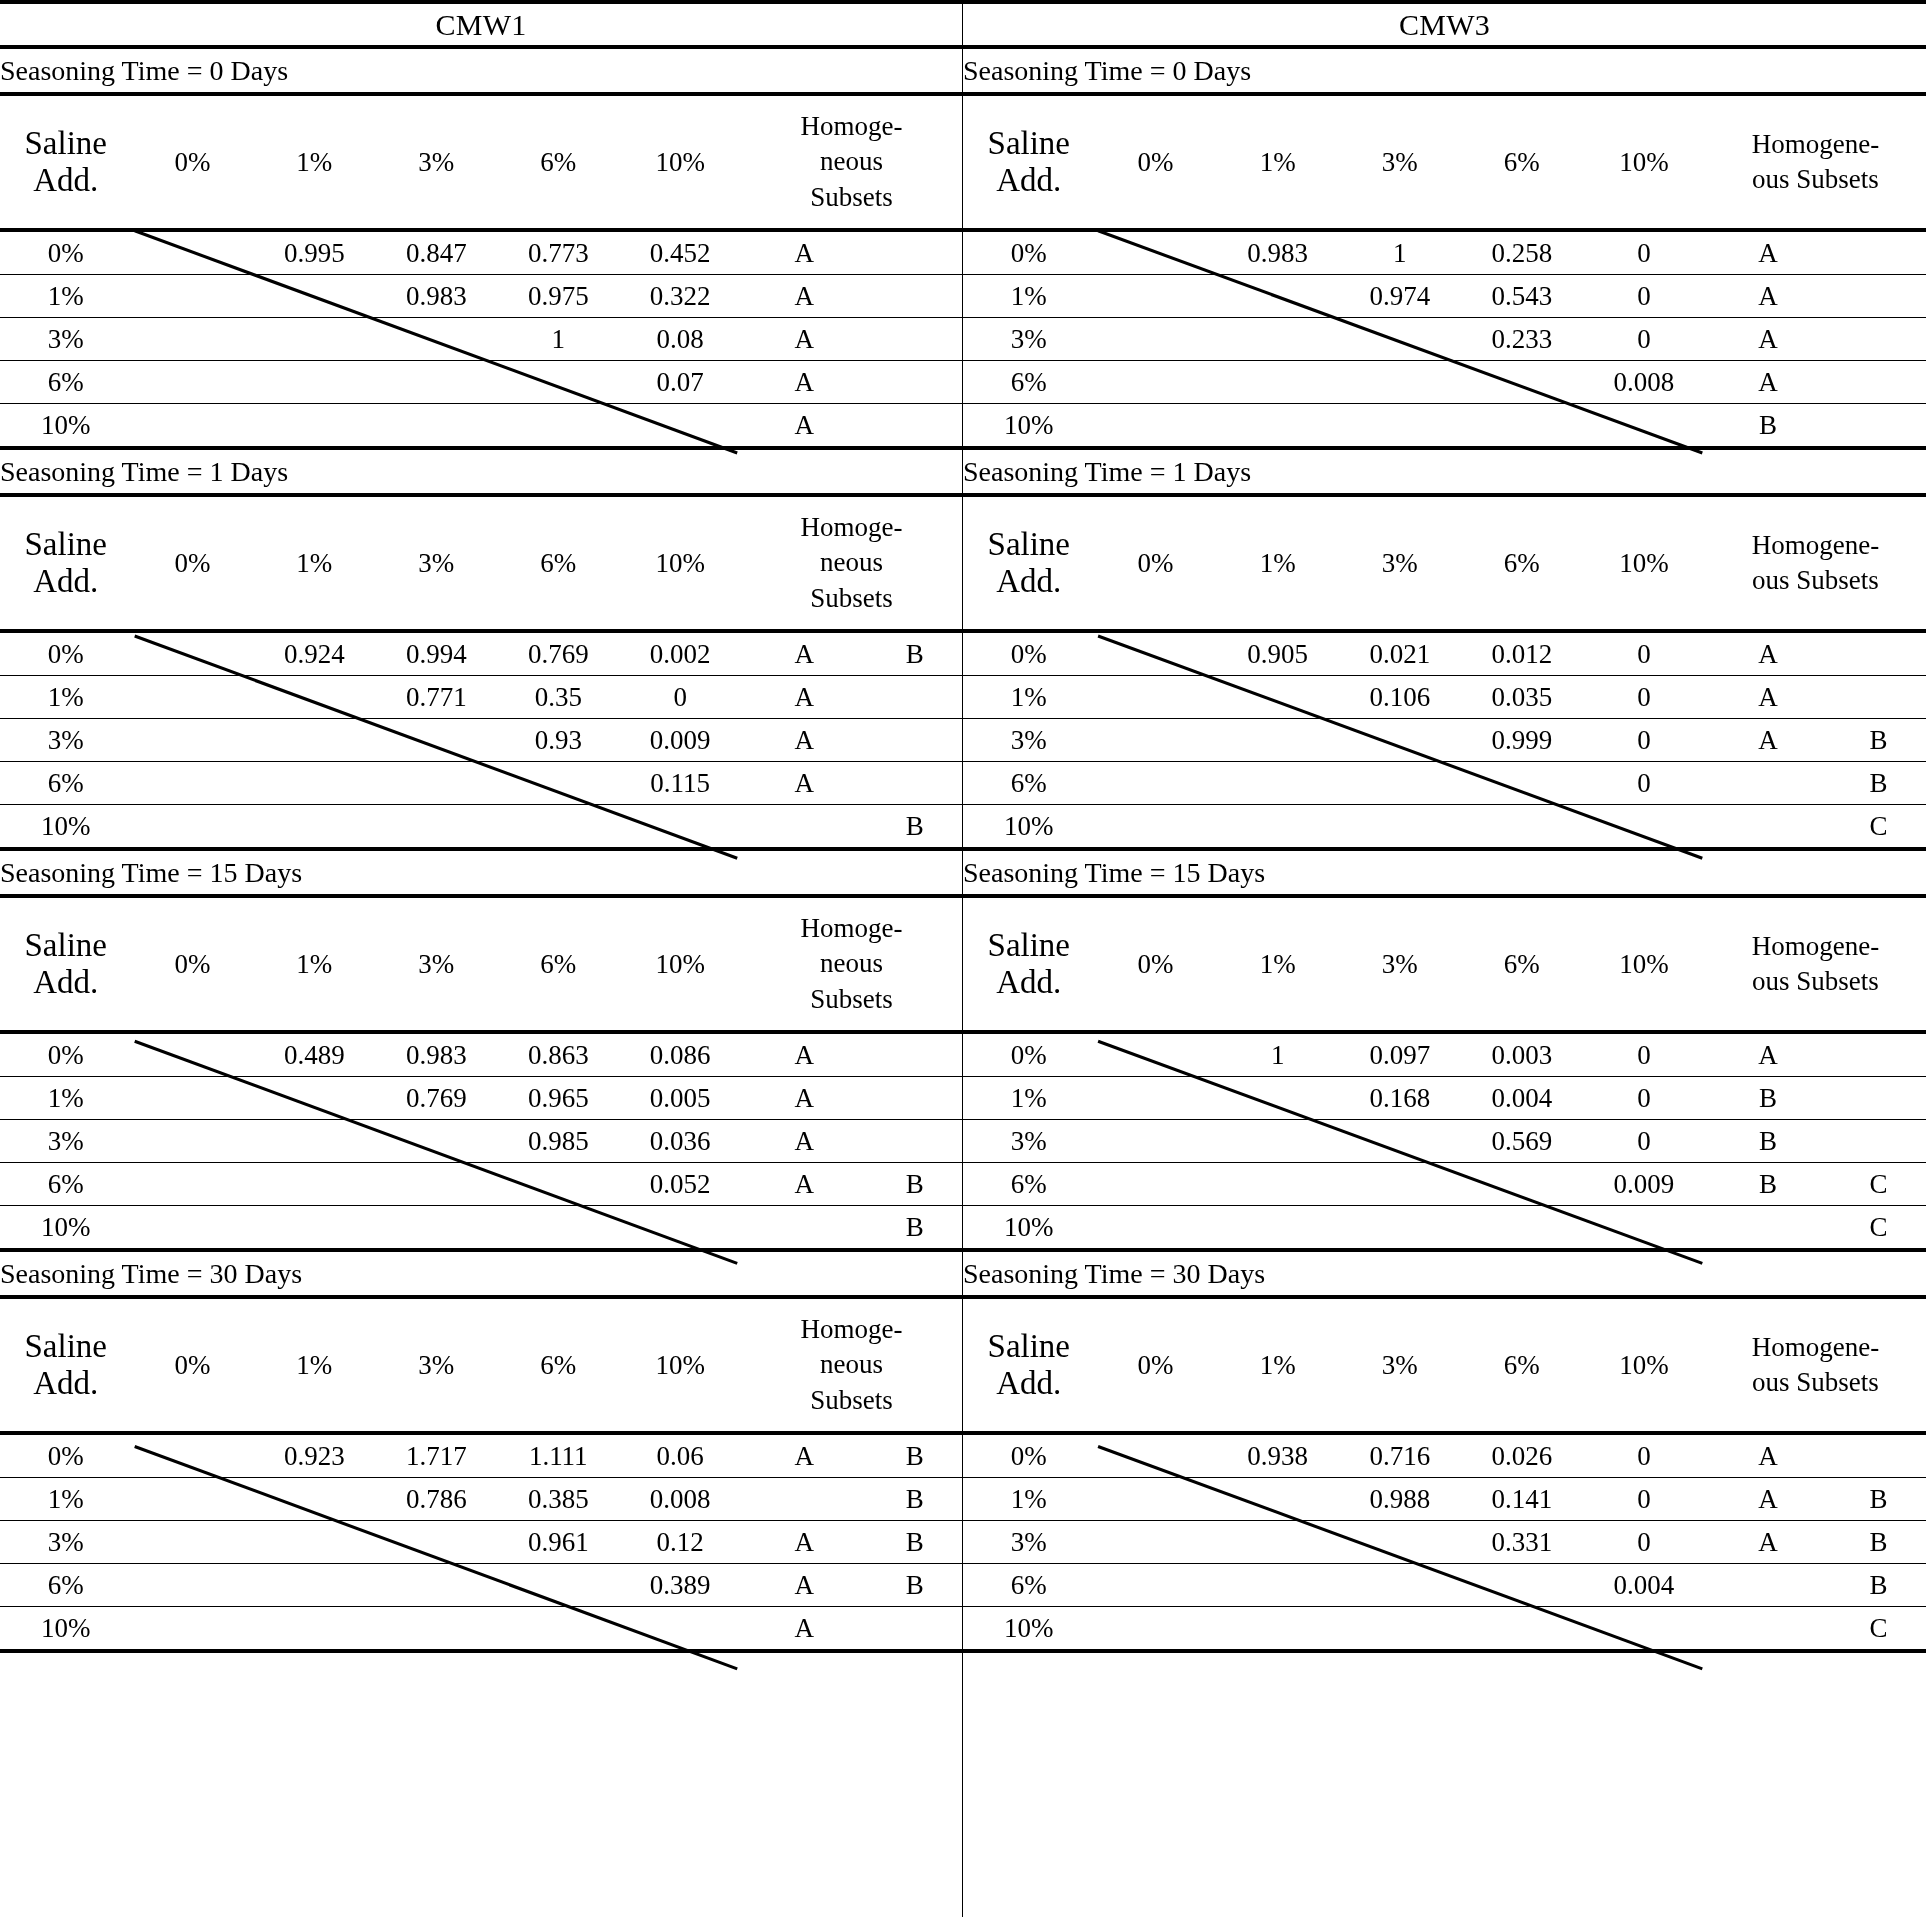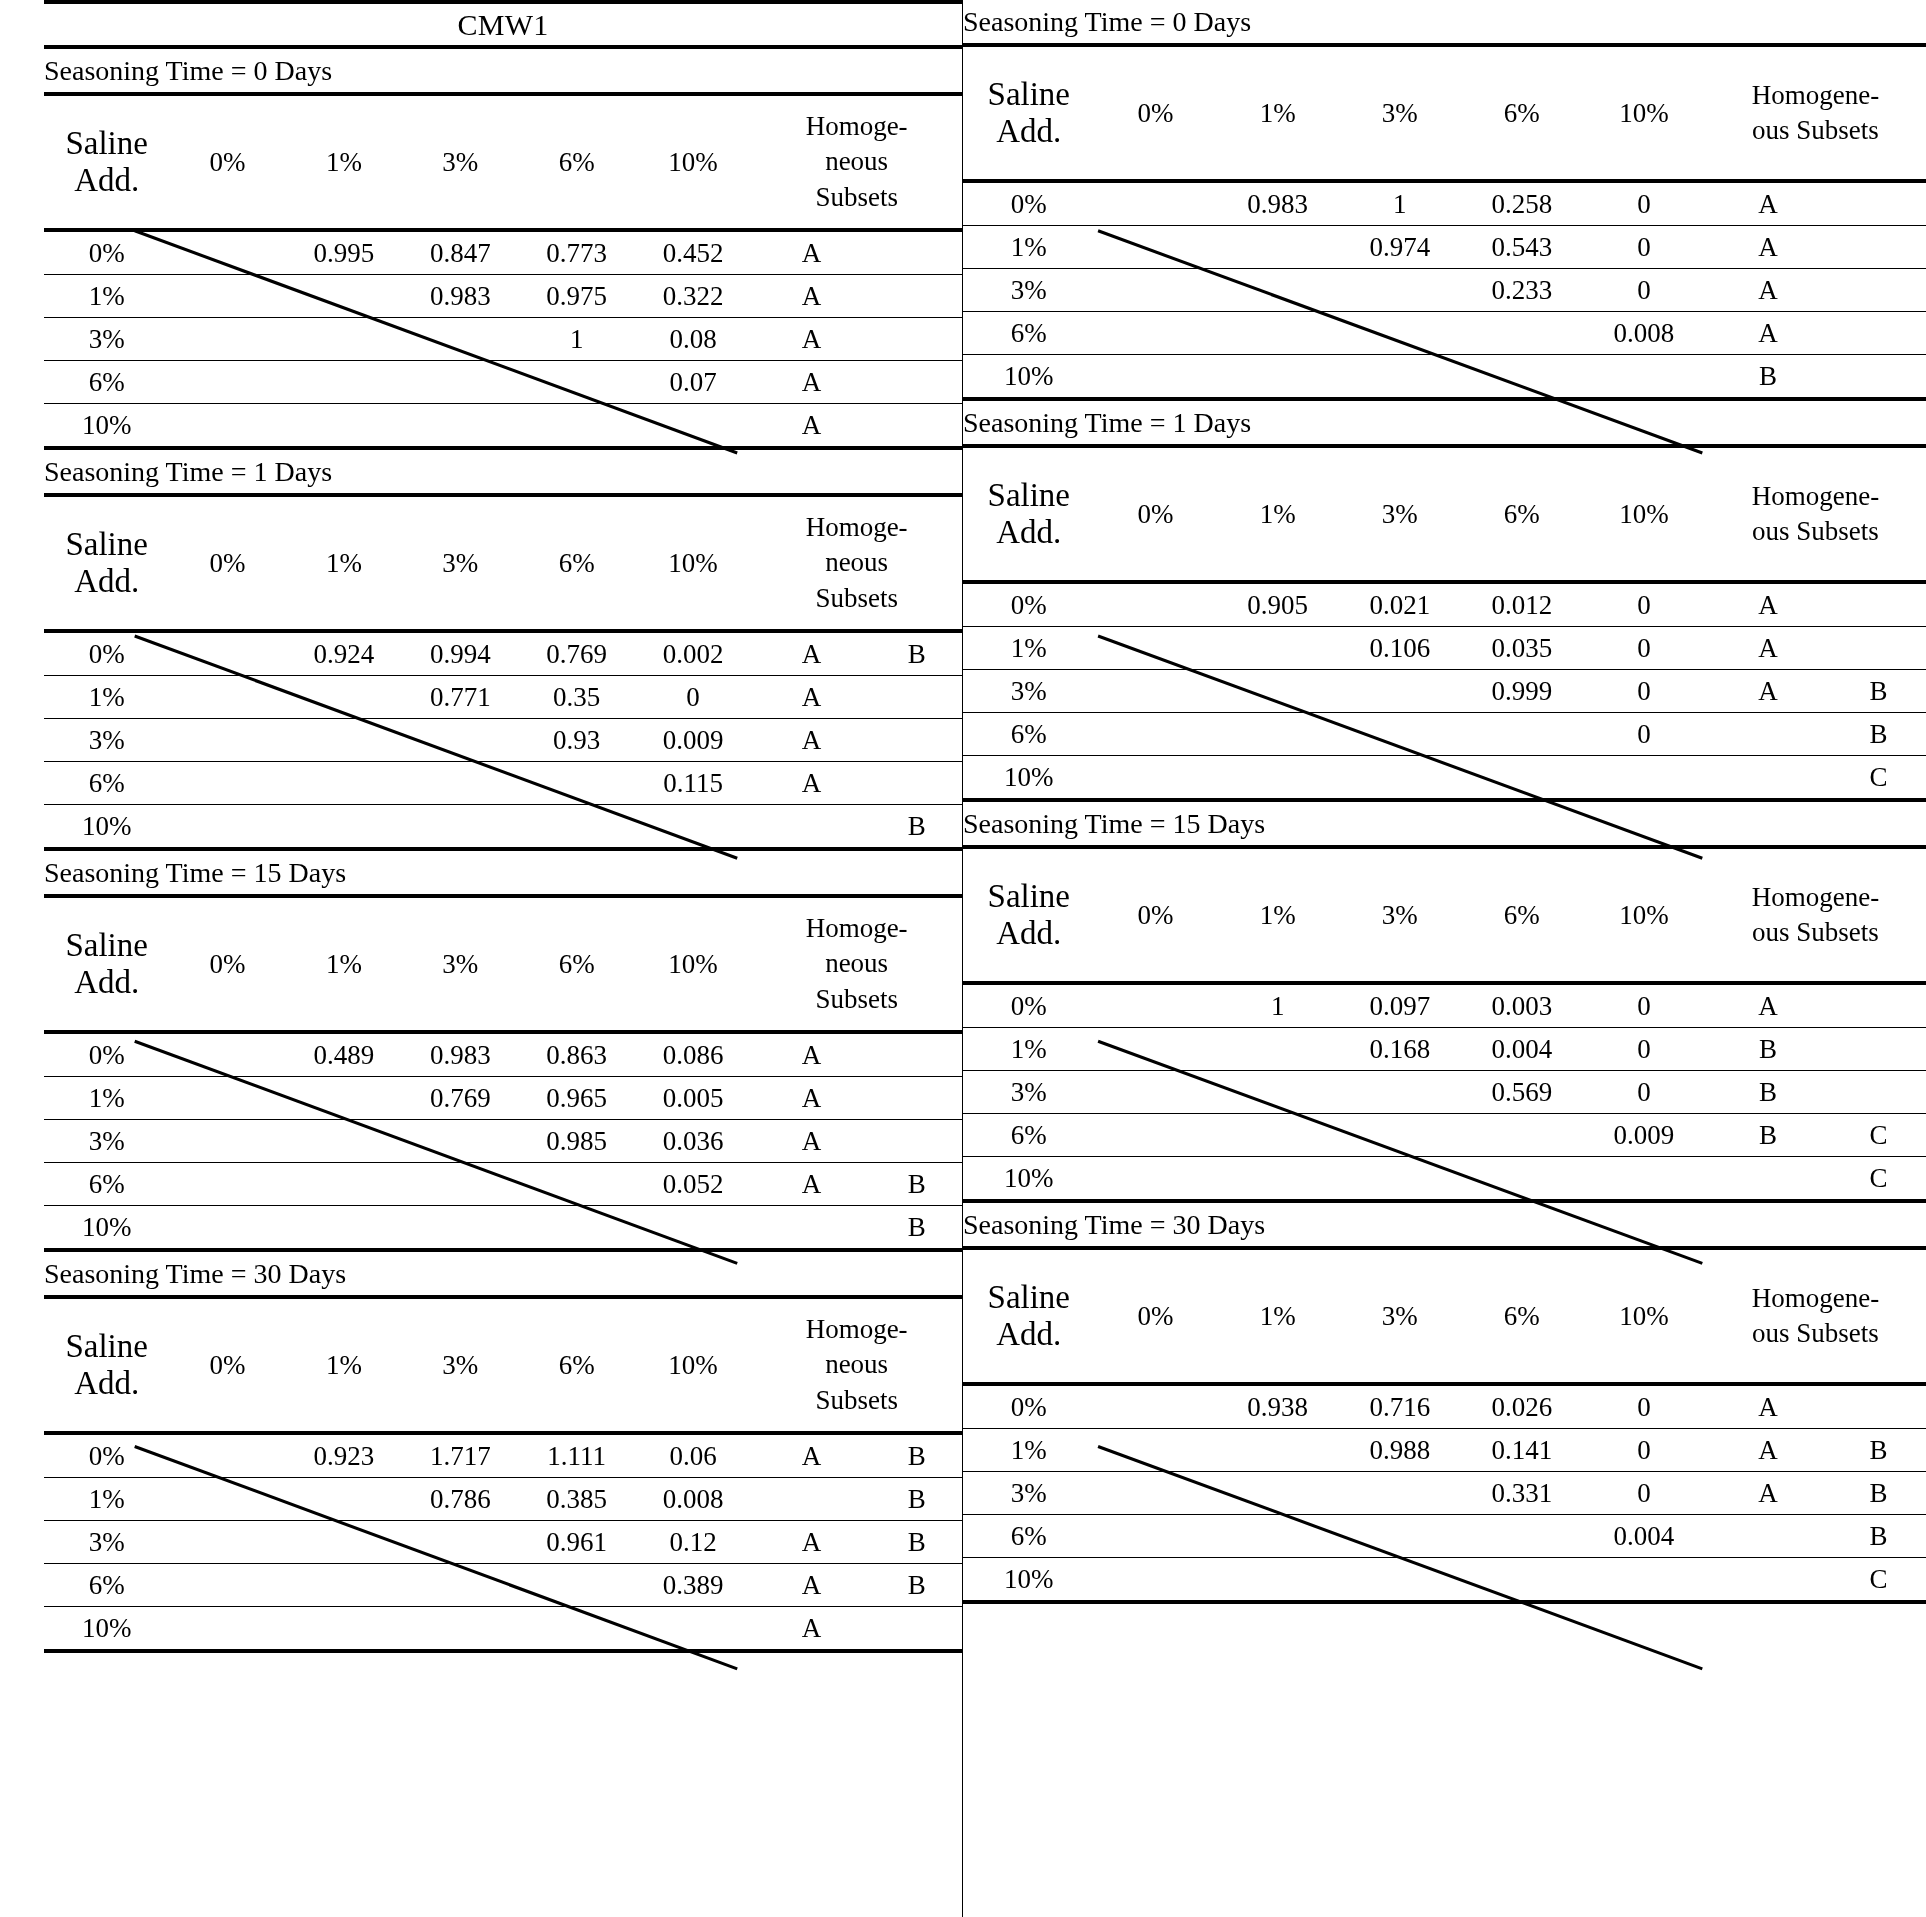--- a/index.html
+++ b/index.html
@@ -25,21 +25,20 @@
     height: 100%;
     box-sizing: border-box;
   }
   .pane {
     width: 50%;
     box-sizing: border-box;
     position: relative;
   }
   .pane.left {
     border-right: 1.8px solid #000;
-    padding-left: 44px;
   }
   table.tbl {
     width: 100%;
     border-collapse: collapse;
     table-layout: fixed;
   }
   table.tbl td, table.tbl th {
     padding: 0;
     margin: 0;
     vertical-align: middle;
@@ -427,20 +426,23 @@
             <col class="rw-n">
             <col class="rw-n">
             <col class="rw-n">
             <col class="rw-n">
             <col class="rw-n">
             <col class="rw-s1">
             <col class="rw-s2">
         </colgroup>
         <tbody id="right-body">
             <tr>
+              <td class="group-title rule-top rule-thick" colspan="8">CMW3</td>
+            </tr>
+            <tr>
               <td class="section-title rule-thick" colspan="8">Seasoning Time = 0 Days</td>
             </tr>
             <tr class="chead-row rule-thick">
               <td class="chead saline">
                 <span class="two-line">Saline</span>
                 <span class="two-line">Add.</span>
               </td>
               <td class="chead">0%</td>
               <td class="chead">1%</td>
               <td class="chead">3%</td>

